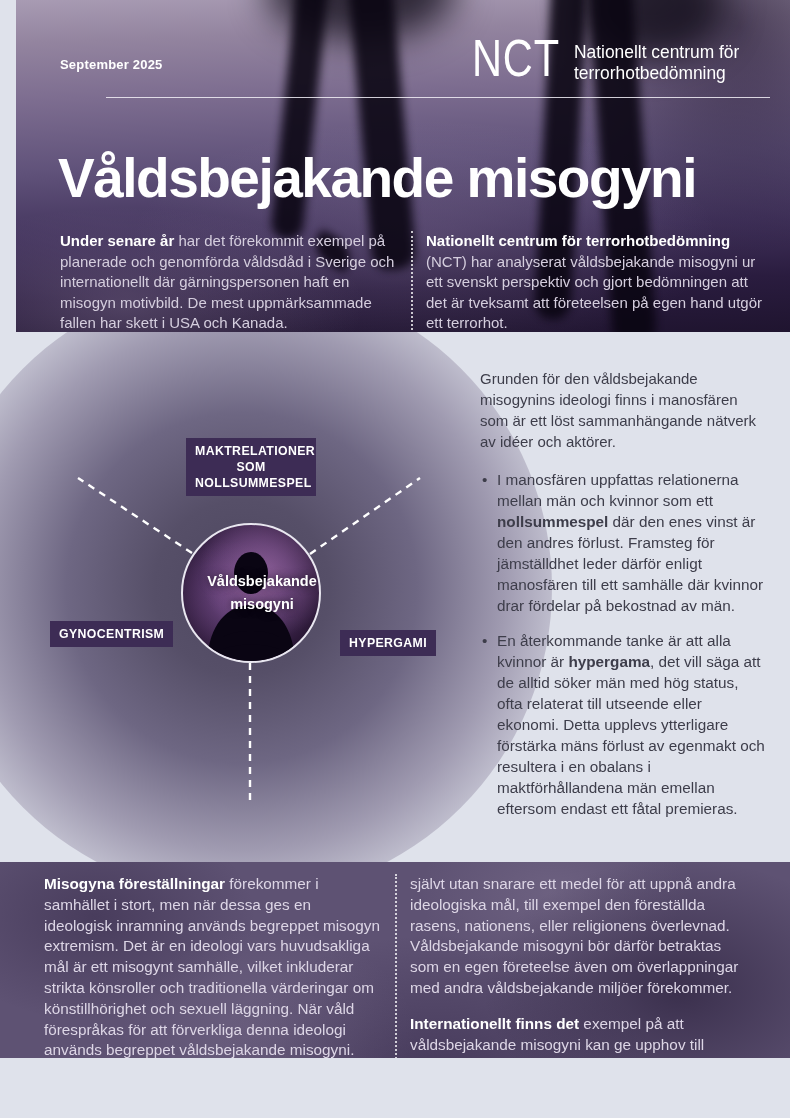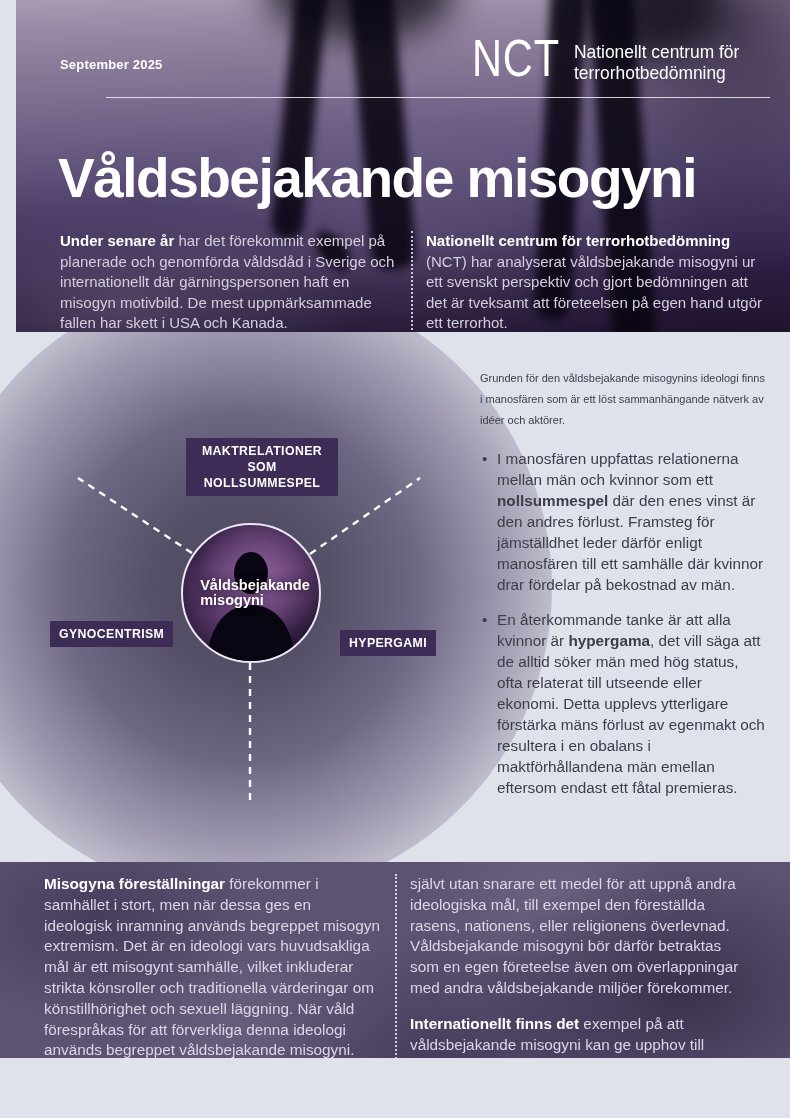--- a/index.html
+++ b/index.html
@@ -35,38 +35,38 @@
   .intro-right{width:345px;padding-left:13px;}
   .v-dotted{border-left:2px dotted rgba(255,255,255,.75);}
 
   
   .mid{position:absolute;left:0;top:332px;width:790px;height:530px;background:#dfe2eb;overflow:hidden;}
   .halo{position:absolute;left:-68px;top:-54px;width:620px;height:620px;border-radius:50%;
         background:radial-gradient(circle,#4e4760 0%,#564f68 20%,#6e6783 40%,#a09bb1 60%,#cdcdda 76%,#dfe2eb 88%);}
   .rays{position:absolute;left:0;top:0;}
   .node{position:absolute;background:#3d2c55;color:#fff;font-weight:bold;font-size:12.3px;line-height:16px;
         padding:5px 9px;text-align:center;letter-spacing:.4px;white-space:pre-line;box-sizing:border-box;}
-  .node-top{left:186px;top:106px;width:152px;}
+  .node-top{left:186px;top:106px;width:130px;}
   .node-left{left:50px;top:289px;}
   .node-right{left:340px;top:298px;}
 
   .center-circle{position:absolute;left:181px;top:191px;width:140px;height:140px;border-radius:50%;
       border:2px solid #e9e7f0;box-sizing:border-box;overflow:hidden;
       background:
         radial-gradient(circle at 62% 34%, rgba(165,112,175,.55), transparent 55%),
         radial-gradient(circle at 32% 58%, rgba(125,82,145,.45), transparent 52%),
         radial-gradient(circle at 50% 42%, #6d4a7d 0%, #4e3260 38%, #2c1938 70%, #180d22 100%);}
   .center-circle svg{position:absolute;left:0;top:0;}
-  .center-text{position:absolute;left:4px;top:0;width:100%;height:100%;display:flex;align-items:center;
-      justify-content:center;text-align:left;color:#fff;font-weight:bold;font-size:14.5px;line-height:15px;
+  .center-text{position:absolute;left:11px;top:0;width:100%;height:100%;display:flex;align-items:center;
+      justify-content:center;text-align:center;color:#fff;font-weight:bold;font-size:14.5px;line-height:23px;
       white-space:pre-line;text-shadow:0 0 8px rgba(0,0,0,.7);}
 
   .ide{position:absolute;left:480px;top:36px;width:286px;}
   .ide h2{margin:0 0 14px;font-size:29px;letter-spacing:-.3px;color:#3b2a55;}
-  .ide p{margin:0 0 17px;font-size:11px;line-height:21px;color:#3d3d4a;}
+  .ide p{margin:0 0 17px;font-size:15px;line-height:21px;color:#3d3d4a;}
   .ide ul{margin:0;padding:0;list-style:none;}
   .ide li{position:relative;padding-left:17px;margin-bottom:14px;font-size:15.3px;line-height:21px;color:#3d3d4a;}
   .ide li::before{content:"\2022";position:absolute;left:2px;}
 
   
   .bot{position:absolute;left:0;top:862px;width:790px;height:196px;overflow:hidden;
        background:
          radial-gradient(ellipse 230px 150px at 12% 28%, rgba(32,20,50,.35), transparent 70%),
          radial-gradient(ellipse 280px 190px at 86% 66%, rgba(24,14,40,.5), transparent 70%),
          radial-gradient(ellipse 320px 210px at 55% 112%, rgba(34,22,55,.42), transparent 70%),

